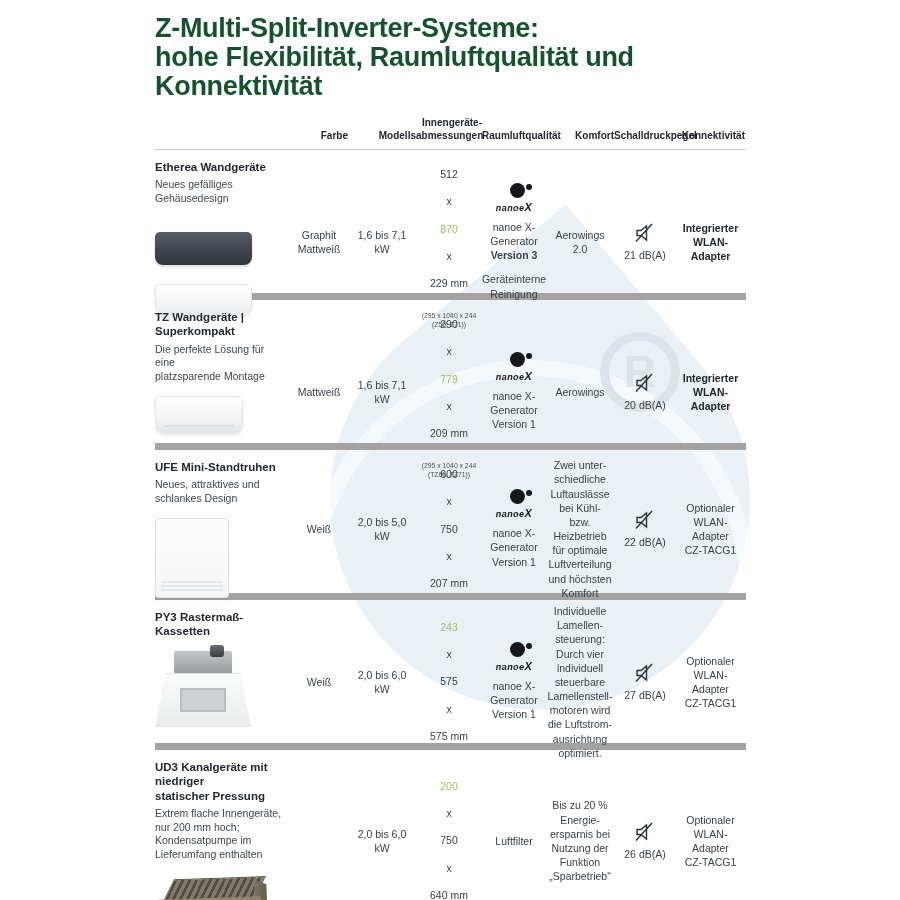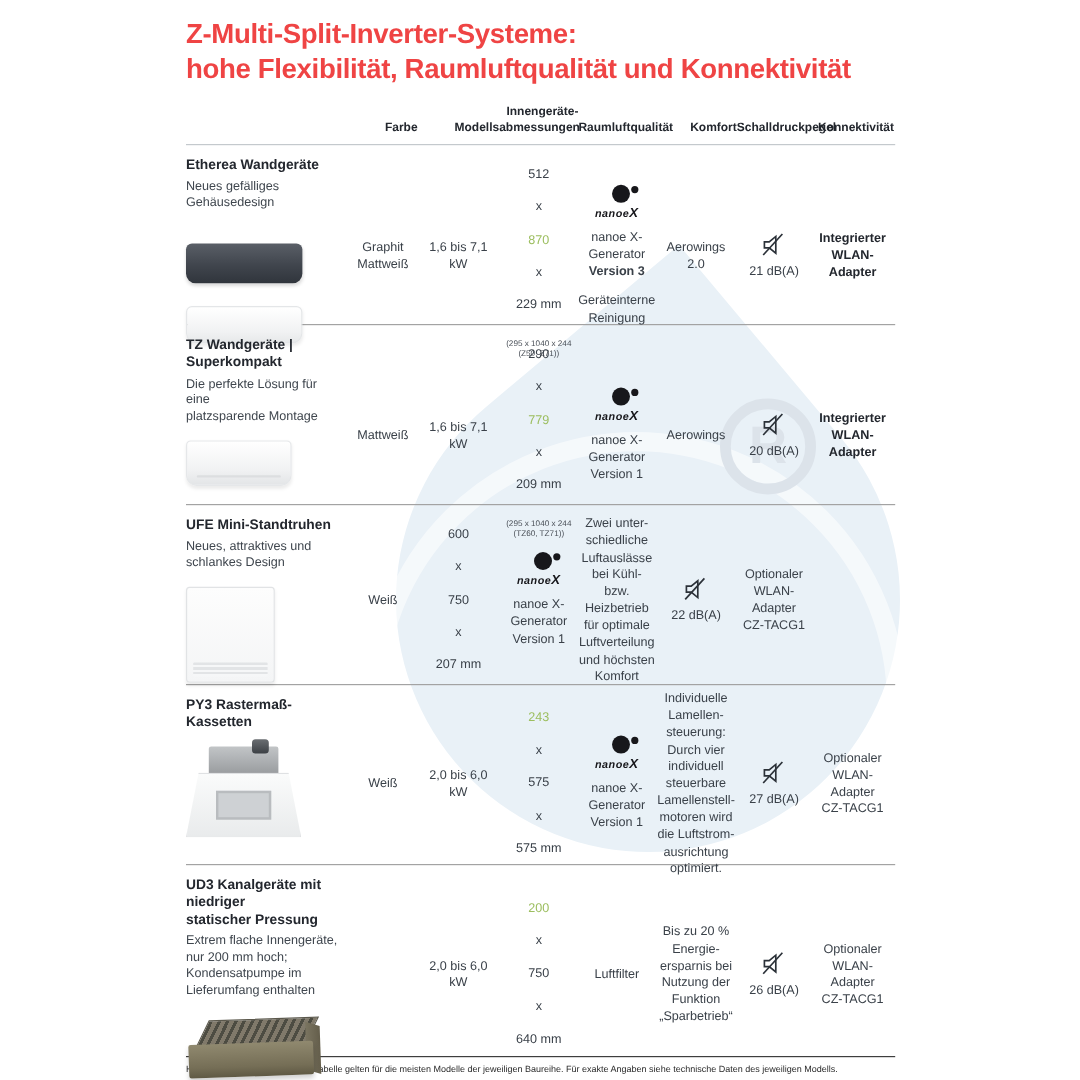--- a/index.html
+++ b/index.html
@@ -10,27 +10,27 @@
   .drop { position:absolute; left:330px; top:290px; width:420px; height:420px;
           background:#E9F1F7; border-radius:0 50% 50% 50%; transform:rotate(50deg); z-index:0; }
   .ring { position:absolute; left:305px; top:360px; width:450px; height:450px; border-radius:50%;
           border:16px solid rgba(255,255,255,0.55); z-index:0; }
   .regmark { position:absolute; left:600px; top:332px; width:80px; height:80px; border-radius:50%;
           border:9px solid #DCE3EA; color:#DCE3EA; display:flex; align-items:center; justify-content:center;
           font-weight:bold; font-size:44px; z-index:0; font-family:"Liberation Sans",sans-serif; }
 
   .content { position:absolute; left:155px; top:14px; width:591px; z-index:1; }
 
-  .title { color:#ef4444; font-weight:bold; font-size:23px; line-height:29px; letter-spacing:-0.3px; }
+  .title { color:#14532d; font-weight:bold; font-size:27px; line-height:29px; letter-spacing:-0.3px; }
 
   .grid { display:grid; grid-template-columns:135px 58px 68px 66px 64px 68px 62px 69px; }
   .thead { margin-top:16px; border-bottom:1px solid #c4c9cd; padding-bottom:7px; align-items:end; }
   .th { font-size:10px; font-weight:bold; color:#23272e; text-align:right; white-space:pre-line; line-height:1.25; align-self:end; }
 
-  .row { height:150px; border-bottom:1px solid #a3a3a3; }
+  .row { height:150px; border-bottom:7px solid #a3a3a3; }
   .row.last { border-bottom:none; }
   .cell { display:flex; flex-direction:column; justify-content:center; align-items:center;
           text-align:center; font-size:10.5px; color:#3a4149; line-height:1.35; white-space:pre-line; padding:4px 2px; }
   .cell.product { align-items:flex-start; justify-content:flex-start; text-align:left; padding:10px 6px 0 0; }
   .p-name { font-size:11.5px; font-weight:bold; color:#23272e; line-height:1.25; white-space:pre-line; }
   .p-desc { margin-top:4px; font-size:10.5px; color:#3f464e; line-height:1.3; white-space:pre-line; }
   .p-img { margin-top:12px; }
 
   .dim-lines span { display:block; line-height:13px; }
   .grn { color:#9CBE5F; }
@@ -198,20 +198,21 @@
     </div>
 
     <div class="grid row">
       <div class="cell product">
         <div class="p-name">UFE Mini-Standtruhen</div>
         <div class="p-desc">Neues, attraktives und
 schlankes Design</div>
         <div class="p-img"><div class="img-ufe"></div></div>
       </div>
       <div class="cell">Weiß</div>
+      <div class="cell">2,0 bis 5,0 kW</div>
       <div class="cell">
         <div class="dim-lines">
           <span>600</span>
           <span>x</span>
           <span>750</span>
           <span>x</span>
           <span>207 mm</span>
         </div>
       </div>
       <div class="cell">

